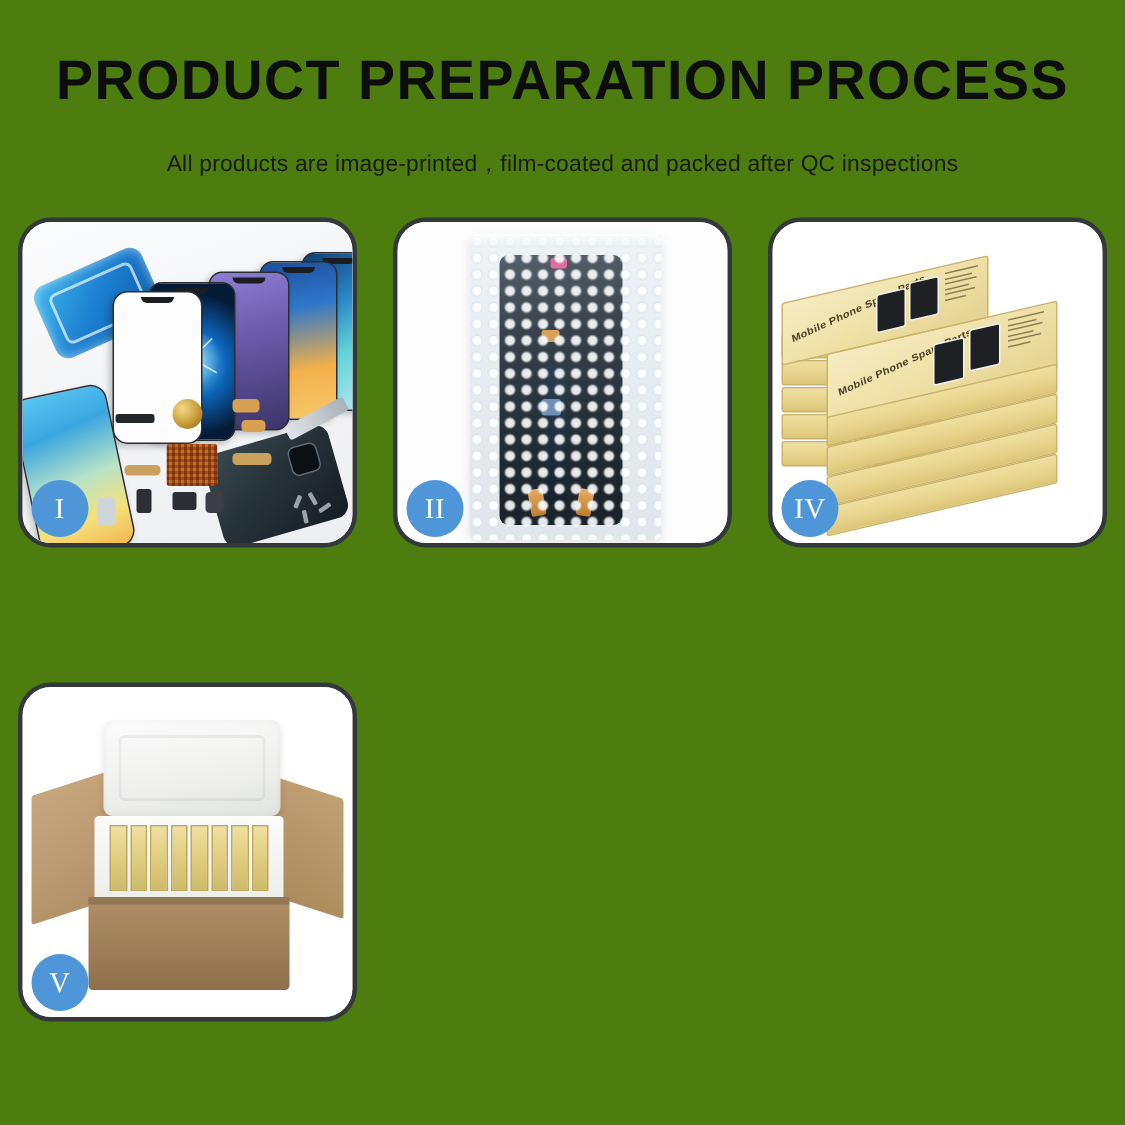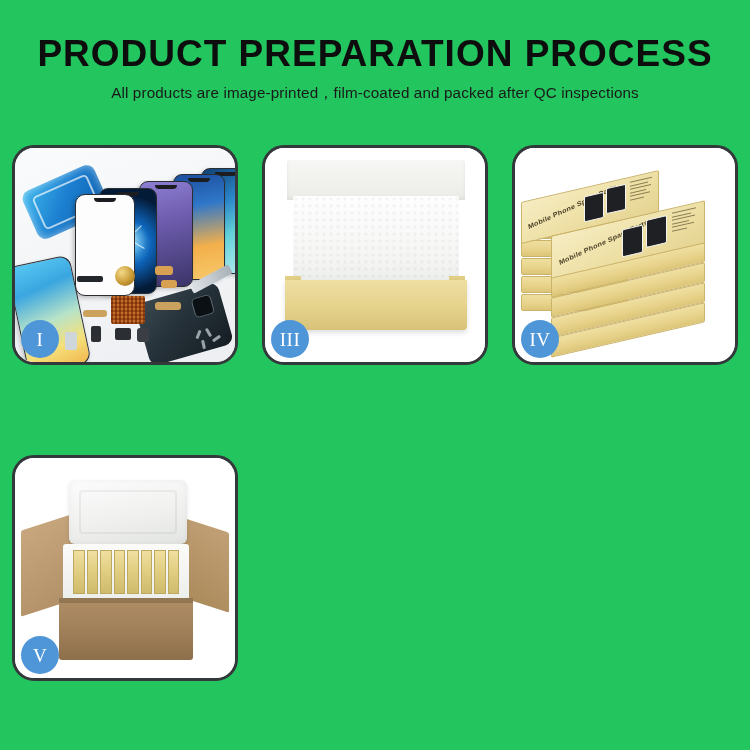--- a/index.html
+++ b/index.html
@@ -12,42 +12,42 @@
     width: 750px;
     height: 750px;
     overflow: hidden;
     font-family: "Liberation Sans", sans-serif;
     -webkit-font-smoothing: antialiased;
   }
   .page {
     position: relative;
     width: 750px;
     height: 750px;
-    background: #22c55e;
+    background: #4d7c0f;
   }
 
   
   .header {
     position: absolute;
     left: 0;
     top: 32px;
     width: 750px;
     text-align: center;
   }
   .title {
     font-family: "Liberation Sans", sans-serif;
     font-size: 37px;
     font-weight: 700;
     letter-spacing: 1.0px;
     color: #0d0d0d;
     line-height: 44px;
     white-space: nowrap;
   }
   .subtitle {
-    margin-top: 7px;
+    margin-top: 24px;
     font-family: "Liberation Sans", sans-serif;
     font-size: 15.2px;
     font-weight: 400;
     letter-spacing: 0.15px;
     color: #1a1a1a;
     line-height: 20px;
     white-space: nowrap;
   }
 
   
@@ -481,35 +481,41 @@
             <i></i>
             <i></i>
             <i></i>
           </div>
       </div>
       <div class="badge">
         <span class="badge-label">I</span>
       </div>
     </div>
 
-
     <div class="panel">
       <div class="stage">
-        <div class="p3-bg"></div>
-        <div class="box3-lid"></div>
-        <div class="box3-foam"></div>
-        <div class="box3-left-wall"></div>
-        <div class="box3-right-wall"></div>
-        <div class="box3-inner"></div>
-        <div class="box3-front"></div>
+        <div class="p2-bg"></div>
+        <div class="bubblebag">
+          <div class="lcd">
+            <span class="lcd-dot"></span>
+            <span class="lcd-chip"></span>
+            <span class="lcd-flex"></span>
+            <span class="lcd-conn"></span>
+            <span class="lcd-tape1"></span>
+            <span class="lcd-tape2"></span>
+          </div>
+          <div class="bubbles"></div>
+          <div class="bag-seal"></div>
+        </div>
       </div>
       <div class="badge">
-        <span class="badge-label">III</span>
+        <span class="badge-label">II</span>
       </div>
     </div>
+
 
     <div class="panel">
       <div class="stage">
         <div class="p4-bg"></div>
         <div class="stackwrap">
 
           <div class="sbox" style="left:0px;  top:50px;  width:104px; height:15px;"></div>
           <div class="sbox" style="left:0px;  top:68px;  width:104px; height:15px;"></div>
           <div class="sbox" style="left:0px;  top:86px;  width:104px; height:15px;"></div>
           <div class="sbox" style="left:0px;  top:104px; width:104px; height:15px;"></div>

